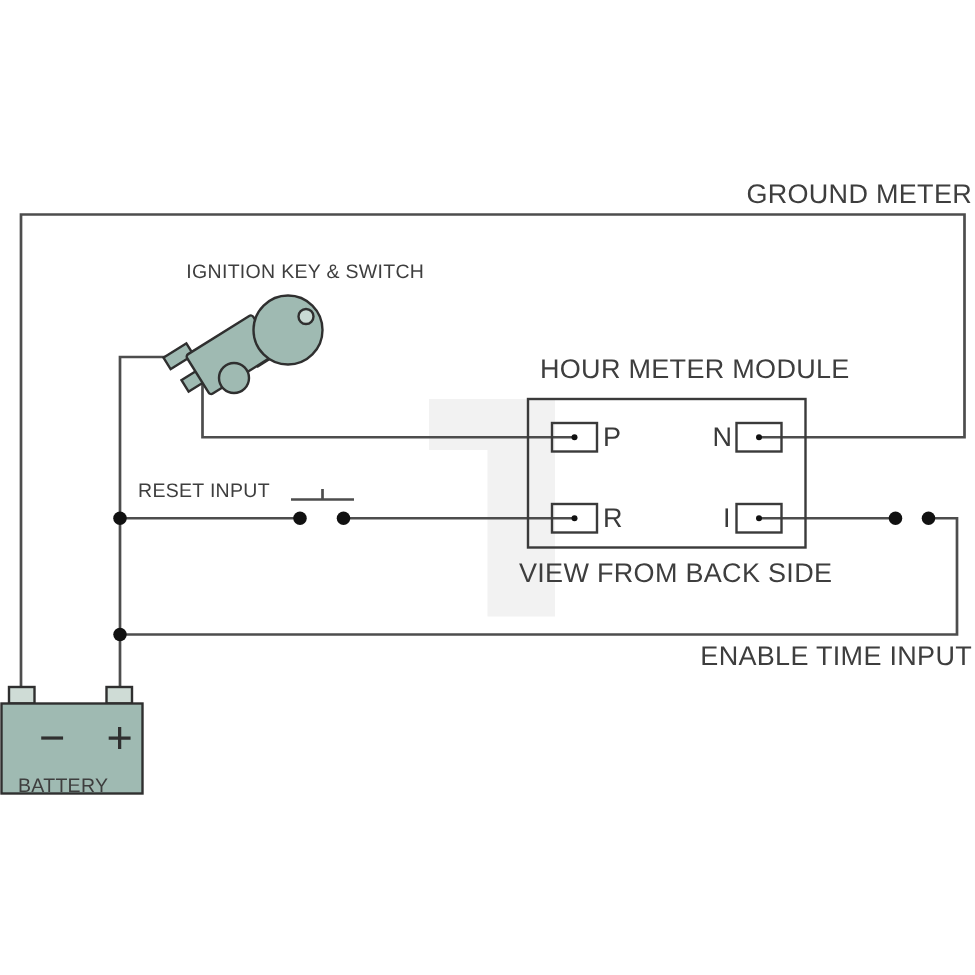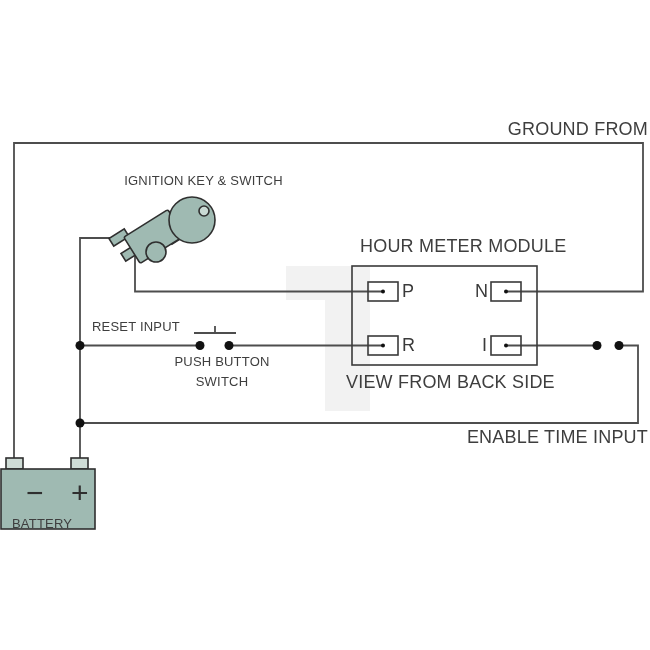--- a/index.html
+++ b/index.html
@@ -71,32 +71,28 @@
       <circle cx="229" cy="345.5" r="4.5"></circle>
       <circle cx="597" cy="345.5" r="4.5"></circle>
       <circle cx="619" cy="345.5" r="4.5"></circle>
       <circle cx="383" cy="291.5" r="2"></circle>
       <circle cx="506" cy="291.5" r="2"></circle>
       <circle cx="383" cy="345.5" r="2"></circle>
       <circle cx="506" cy="345.5" r="2"></circle>
     </g>
   </svg>
 
-  <div class="label big right" style="left:400px;top:119px;width:248px;">GROUND FROM</div>
+  <div class="label big right" style="left:400px;top:119px;width:248px;">GROUND METER</div>
 
   <div class="label center" style="left:108px;top:173px;width:191px;">IGNITION KEY &amp; SWITCH</div>
 
   <div class="label big center" style="left:360px;top:236px;width:190px;">HOUR METER MODULE</div>
 
   <div class="label" style="left:92px;top:319px;">RESET INPUT</div>
 
-  <div class="label center" style="left:150px;top:352px;width:144px;line-height:20px;">
-    <div>PUSH BUTTON</div>
-    <div>SWITCH</div>
-  </div>
 
   <div class="label big center" style="left:346px;top:372px;width:200px;">VIEW FROM BACK SIDE</div>
 
   <div class="label big right" style="left:400px;top:427px;width:248px;">ENABLE TIME INPUT</div>
 
   <div class="label" style="left:12px;top:504px;margin-top:12px;">BATTERY</div>
 
   <span class="sign" style="left:26px;top:478px;">−</span>
   <span class="sign" style="left:71px;top:478px;">+</span>
 

